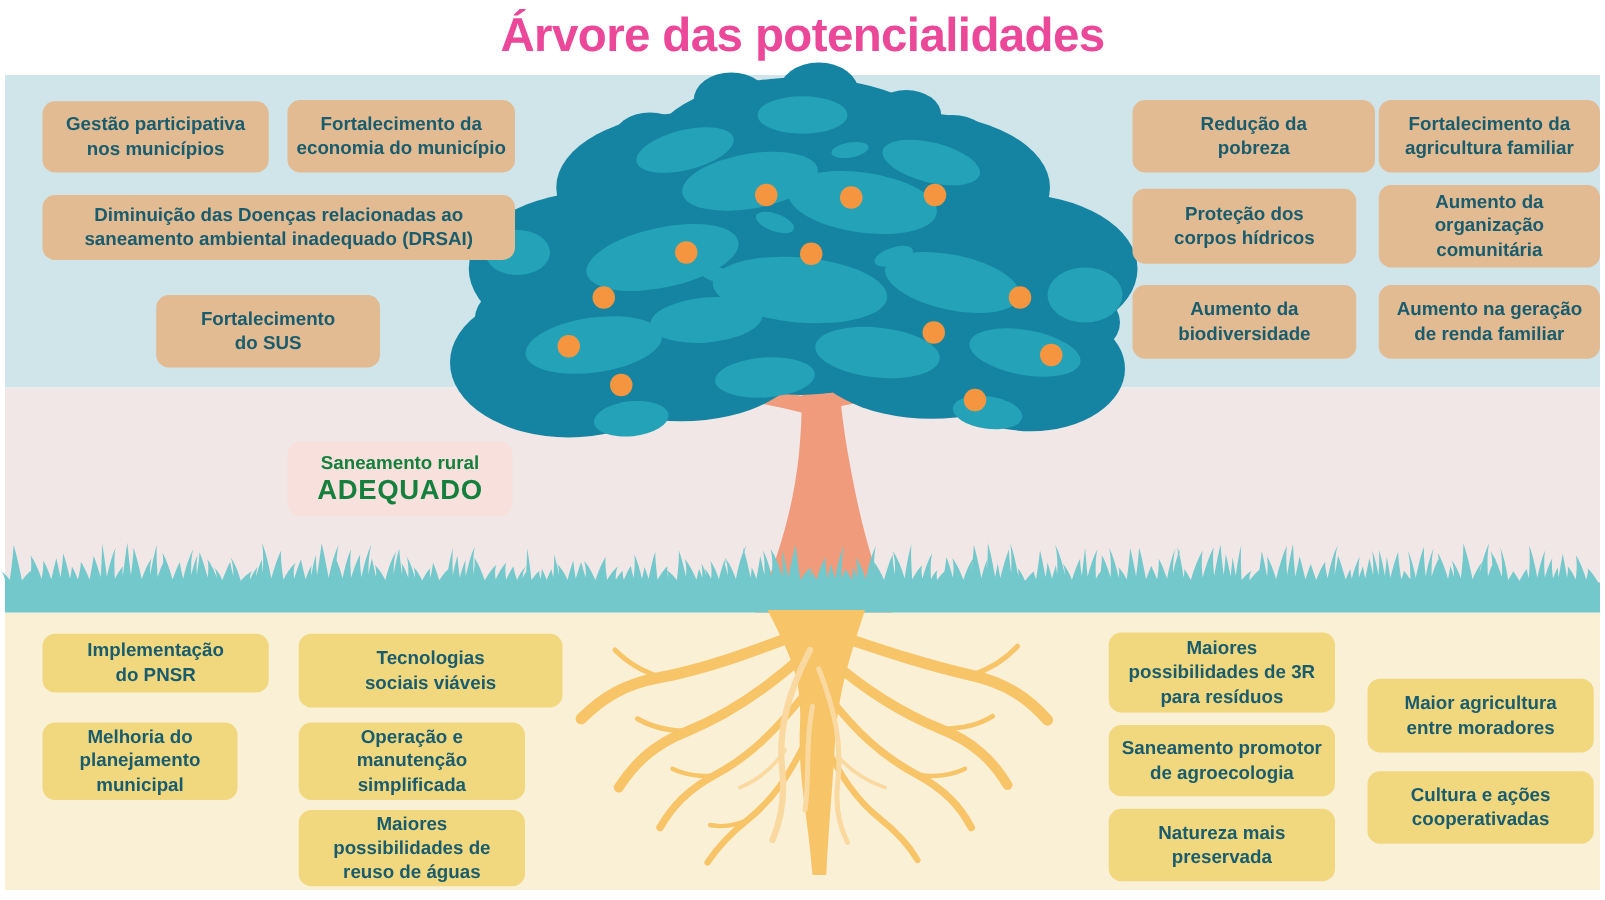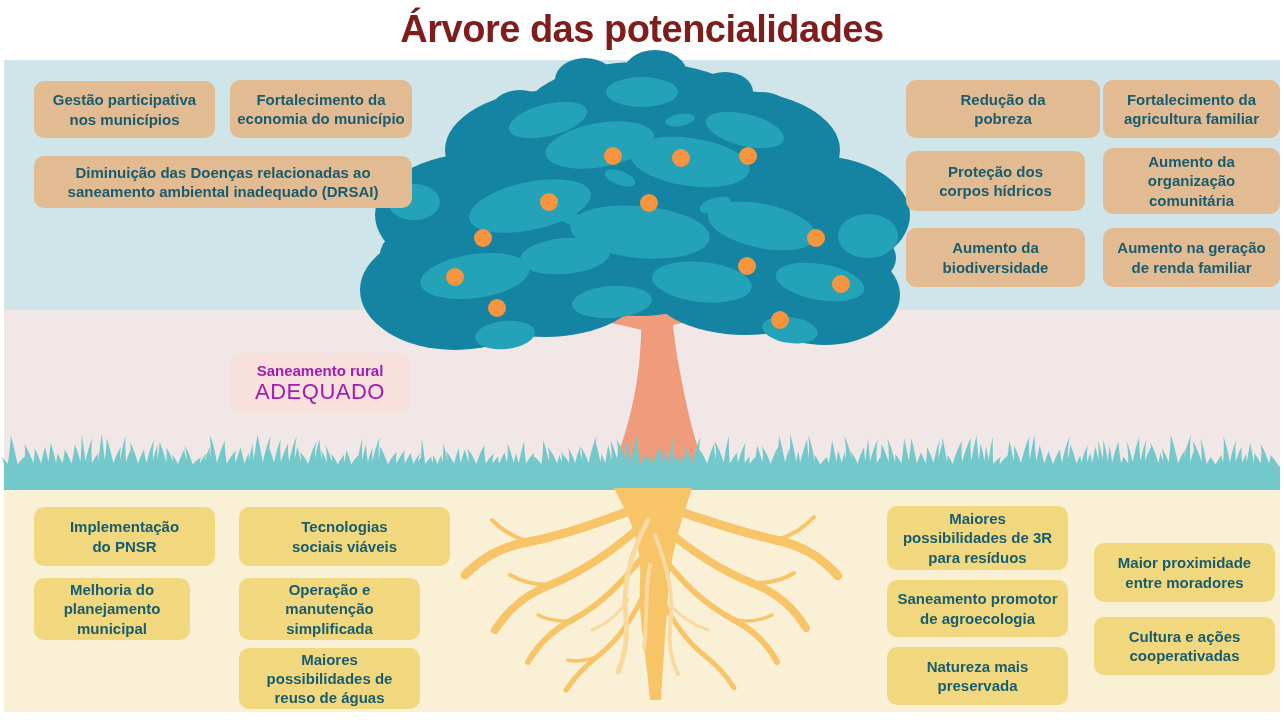--- a/index.html
+++ b/index.html
@@ -3,43 +3,43 @@
 <meta charset="utf-8">
 <style>
   html,body{margin:0;padding:0;background:#ffffff;}
   .stage{
     position:relative;width:1284px;height:720px;margin:0 auto;overflow:hidden;
     font-family:"Liberation Sans","DejaVu Sans",sans-serif;background:#ffffff;
   }
   .title{
     position:absolute;left:0;top:0;width:100%;height:58px;margin:0;
     display:flex;align-items:center;justify-content:center;
-    font-size:38px;font-weight:bold;letter-spacing:-0.5px;color:#7f1d1d;z-index:5;
+    font-size:38px;font-weight:bold;letter-spacing:-0.5px;color:#ec4899;z-index:5;
   }
   .band{position:absolute;left:4px;right:4px;z-index:0;}
   .band-sky{top:60px;height:250px;background:#cfe5ea;}
   .band-mid{top:310px;height:180px;background:#f1e7e7;}
   .band-ground{top:490px;height:222px;background:#faf0d6;}
   svg.tree{position:absolute;left:0;top:0;z-index:1;pointer-events:none;}
   .box{
     position:absolute;z-index:3;border-radius:10px;
     display:flex;align-items:center;justify-content:center;text-align:center;
     white-space:pre-line;font-size:15px;font-weight:bold;line-height:1.27;color:#195c6e;
     padding:2px 6px;box-sizing:border-box;margin-left:12px;
   }
   .tan{background:#e2bb92;}
   .yellow{background:#f1d87e;}
   .trunk-box{
     position:absolute;z-index:3;left:230px;top:353px;width:180px;height:60px;
     background:#f8e1dc;border-radius:10px;
     display:flex;flex-direction:column;align-items:center;justify-content:center;
-    color:#a21caf;
+    color:#15803d;
   }
   .trunk-line1{font-size:15px;font-weight:bold;}
-  .trunk-line2{font-size:22px;font-weight:normal;letter-spacing:0.5px;}
+  .trunk-line2{font-size:22px;font-weight:bold;letter-spacing:0.5px;}
 </style>
 </head>
 <body>
 
 <div class="stage">
 
   <div class="band band-sky"></div>
   <div class="band band-mid"></div>
   <div class="band band-ground"></div>
 
@@ -149,59 +149,61 @@
   </svg>
 
   <h1 class="title">Árvore das potencialidades</h1>
 
   <div class="box tan" style="left:22px;top:81px;width:181px;height:57px">Gestão participativa
 nos municípios</div>
   <div class="box tan" style="left:218px;top:80px;width:182px;height:58px">Fortalecimento da
 economia do município</div>
   <div class="box tan" style="left:22px;top:156px;width:378px;height:52px">Diminuição das Doenças relacionadas ao
 saneamento ambiental inadequado (DRSAI)</div>
+  <div class="box tan" style="left:113px;top:236px;width:179px;height:58px">Fortalecimento
+do SUS</div>
 
   <div class="box tan" style="left:894px;top:80px;width:194px;height:58px">Redução da
 pobreza</div>
   <div class="box tan" style="left:1091px;top:80px;width:177px;height:58px">Fortalecimento da
 agricultura familiar</div>
   <div class="box tan" style="left:894px;top:151px;width:179px;height:60px">Proteção dos
 corpos hídricos</div>
   <div class="box tan" style="left:1091px;top:148px;width:177px;height:66px">Aumento da
 organização
 comunitária</div>
   <div class="box tan" style="left:894px;top:228px;width:179px;height:59px">Aumento da
 biodiversidade</div>
   <div class="box tan" style="left:1091px;top:228px;width:177px;height:59px">Aumento na geração
 de renda familiar</div>
 
   <div class="trunk-box">
     <div class="trunk-line1">Saneamento rural</div>
     <div class="trunk-line2">ADEQUADO</div>
   </div>
 
-  <div class="box yellow" style="left:22px;top:507px;width:181px;height:59px">Implementação
+  <div class="box yellow" style="left:22px;top:507px;width:181px;height:47px">Implementação
 do PNSR</div>
   <div class="box yellow" style="left:227px;top:507px;width:211px;height:59px">Tecnologias
 sociais viáveis</div>
   <div class="box yellow" style="left:22px;top:578px;width:156px;height:62px">Melhoria do
 planejamento
 municipal</div>
   <div class="box yellow" style="left:227px;top:578px;width:181px;height:62px">Operação e
 manutenção
 simplificada</div>
   <div class="box yellow" style="left:227px;top:648px;width:181px;height:61px">Maiores
 possibilidades de
 reuso de águas</div>
 
   <div class="box yellow" style="left:875px;top:506px;width:181px;height:64px">Maiores
 possibilidades de 3R
 para resíduos</div>
   <div class="box yellow" style="left:875px;top:580px;width:181px;height:57px">Saneamento promotor
 de agroecologia</div>
   <div class="box yellow" style="left:875px;top:647px;width:181px;height:58px">Natureza mais
 preservada</div>
-  <div class="box yellow" style="left:1082px;top:543px;width:181px;height:59px">Maior proximidade
+  <div class="box yellow" style="left:1082px;top:543px;width:181px;height:59px">Maior agricultura
 entre moradores</div>
   <div class="box yellow" style="left:1082px;top:617px;width:181px;height:58px">Cultura e ações
 cooperativadas</div>
 
 </div>
 
 </body></html>

